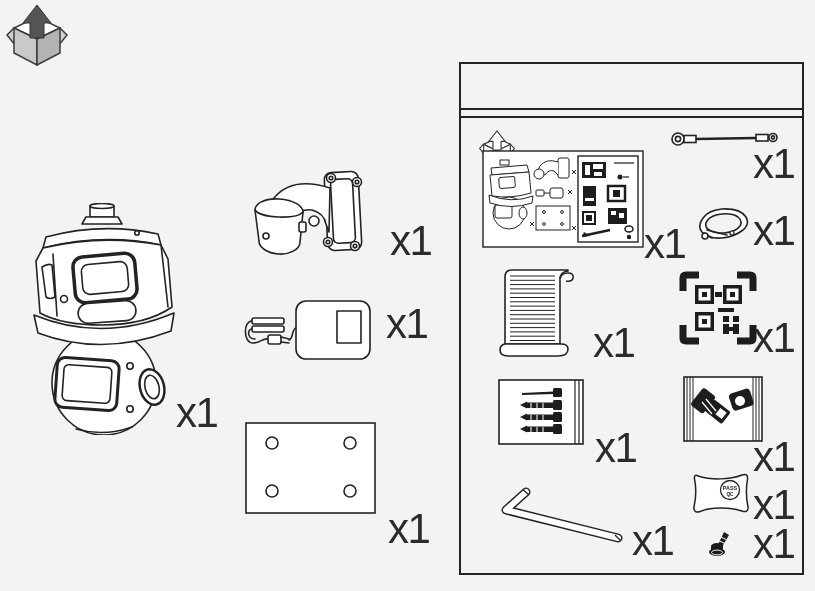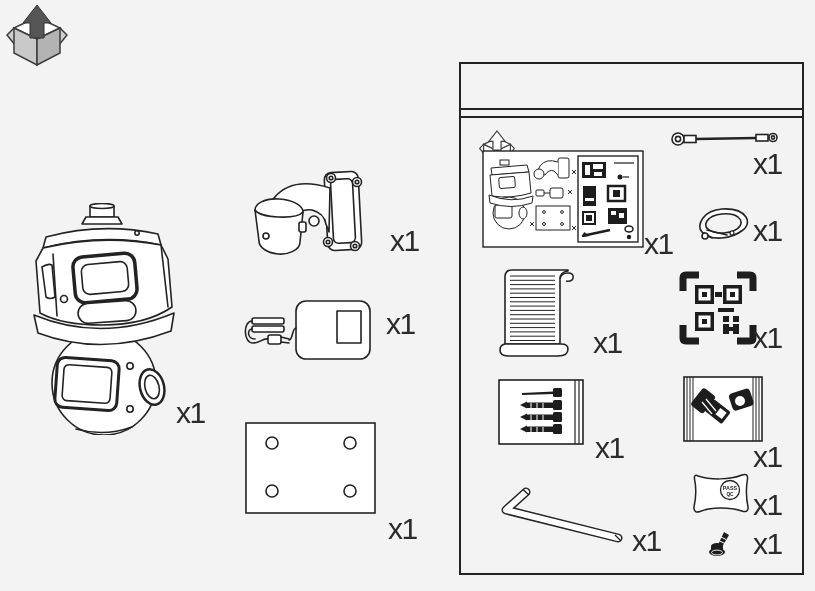--- a/index.html
+++ b/index.html
@@ -1,19 +1,19 @@
 <!DOCTYPE html>
 <html><head>
 <meta charset="utf-8">
 <style>
   html,body{margin:0;padding:0;}
   .canvas{position:relative;width:815px;height:591px;background:#f2f3f2;overflow:hidden;
           font-family:"Liberation Sans",sans-serif;}
   .abs{position:absolute;}
-  .qty{position:absolute;font-size:30px;line-height:42px;letter-spacing:-1.5px;
+  .qty{position:absolute;font-size:42px;line-height:42px;letter-spacing:-1.5px;
        color:#2b2b2b;font-weight:normal;white-space:nowrap;}
   .panel{position:absolute;left:459px;top:62px;width:341px;height:509px;
          border:2px solid #232323;background:transparent;}
   .panel-line{position:absolute;left:459px;width:345px;height:0;border-top:2px solid #232323;}
   svg{display:block;}
 </style>
 </head>
 <body>
 
 <div class="canvas">

